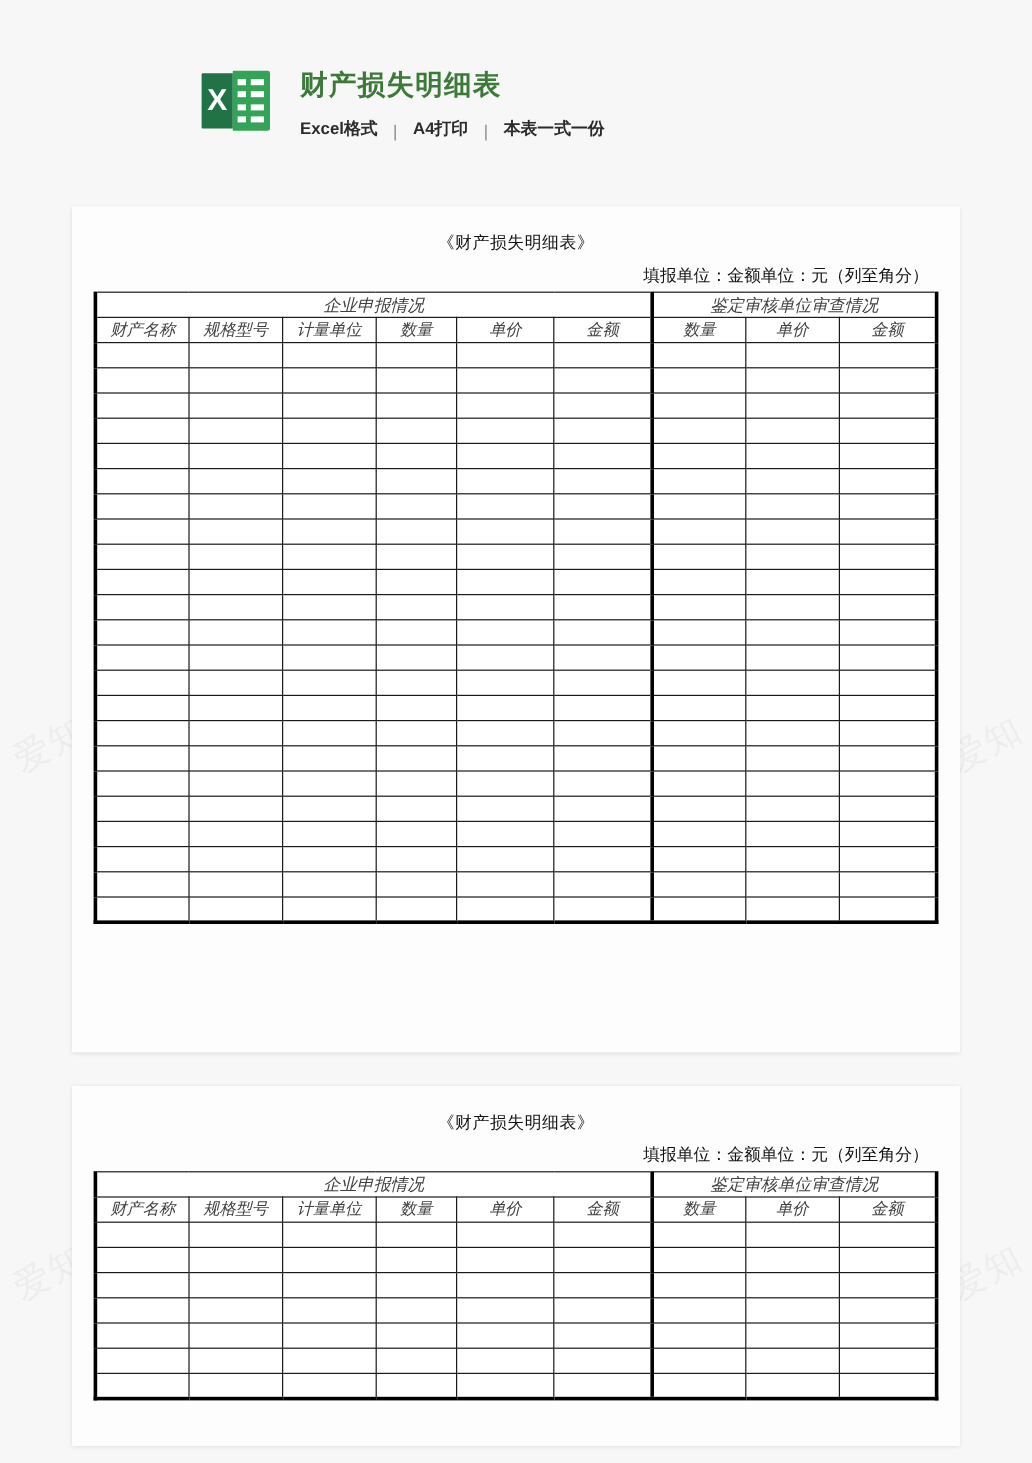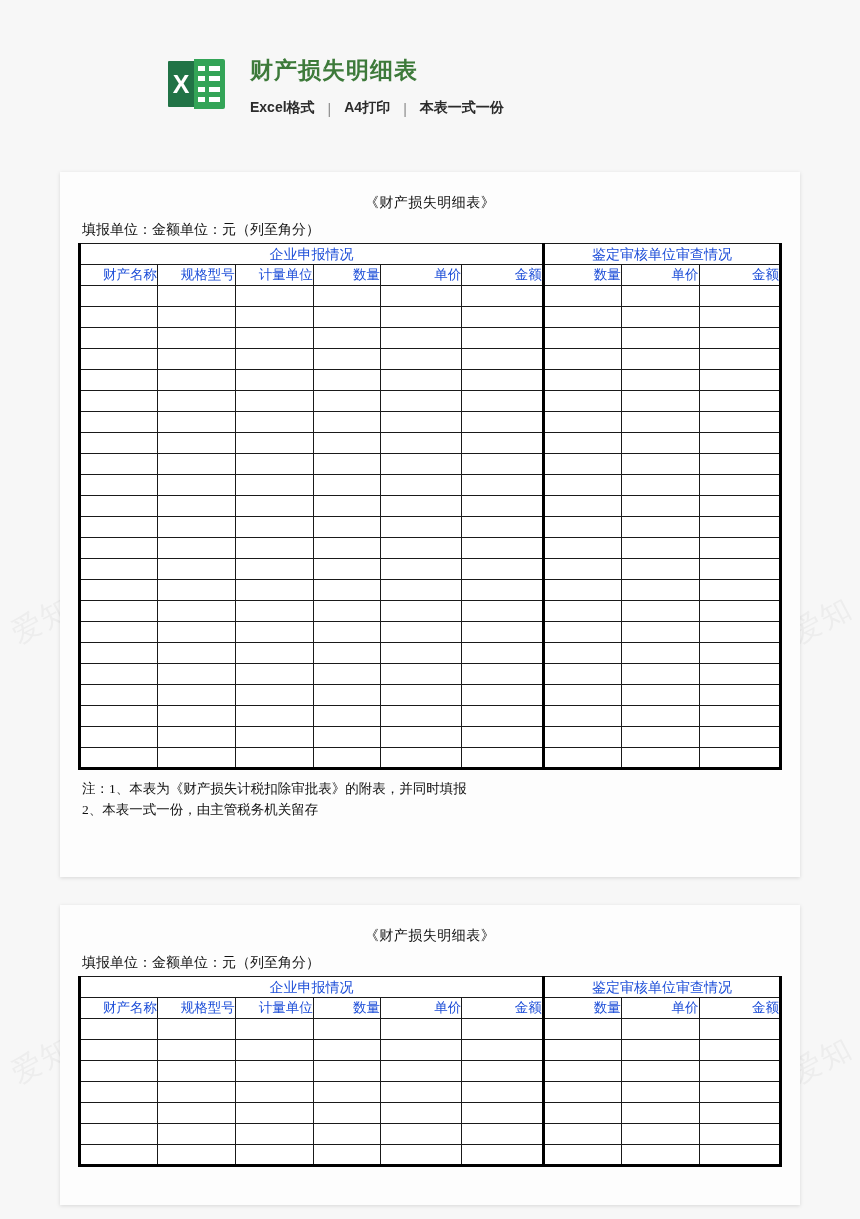--- a/index.html
+++ b/index.html
@@ -111,57 +111,58 @@
   .sheet-title {
     text-align:center;
     font-family:"Liberation Serif", serif;
     font-size:14px;
     color:#111;
     margin-bottom:9px;
     letter-spacing:0.5px;
   }
   .meta-row {
     display:flex;
-    justify-content:flex-start;
+    justify-content:flex-end;
     align-items:flex-end;
     font-family:"Liberation Serif", serif;
     font-size:14px;
     color:#111;
     padding:0 4px 4px 4px;
   }
   .meta-right { margin-right:4px; }
 
   
   table.loss {
     width:100%;
     border-collapse:collapse;
     table-layout:fixed;
     font-family:"Liberation Serif", serif;
     font-size:13px;
-    color:#1d4ed8;
+    color:#404040;
     background:#ffffff;
+    font-style:italic;
   }
   table.loss td, table.loss th {
     border:1px solid #1a1a1a;
     padding:0;
     font-weight:normal;
     height:21px;
   }
   th.grp {
     height:38px;
     text-align:center;
     font-size:14px;
     vertical-align:bottom;
     padding-bottom:3px;
     border-top:3px solid #000;
   }
   th.grp.g1 { border-left:3px solid #000; border-right:3px solid #000; }
   th.grp.g2 { border-right:3px solid #000; }
   th.col {
-    text-align:right;
+    text-align:center;
     padding-left:3px;
     font-size:13.5px;
     height:22px;
     white-space:nowrap;
   }
   th.col.edge-l { border-left:3px solid #000; }
   th.col.edge-r { border-right:3px solid #000; }
   th.col.div-l  { border-left:3px solid #000; }
   tr.body-row td { height:21px; background:#fff; }
   tr.body-row td.edge-l { border-left:3px solid #000; }
@@ -513,24 +514,20 @@
           <td class=""></td>
           <td class=""></td>
           <td class=""></td>
           <td class=""></td>
           <td class="div-l"></td>
           <td class=""></td>
           <td class="edge-r"></td>
         </tr>
       </tbody>
   </table>
-  <div class="notes">
-    <div>注：1、本表为《财产损失计税扣除审批表》的附表，并同时填报</div>
-    <div>2、本表一式一份，由主管税务机关留存</div>
-  </div>
 </div>
 
 <div class="paper" id="paper-2">
   <div class="sheet-title">《财产损失明细表》</div>
   <div class="meta-row">
     <span>填报单位：</span>
     <span class="meta-right">金额单位：元（列至角分）</span>
   </div>
   <table class="loss">
     <colgroup>

